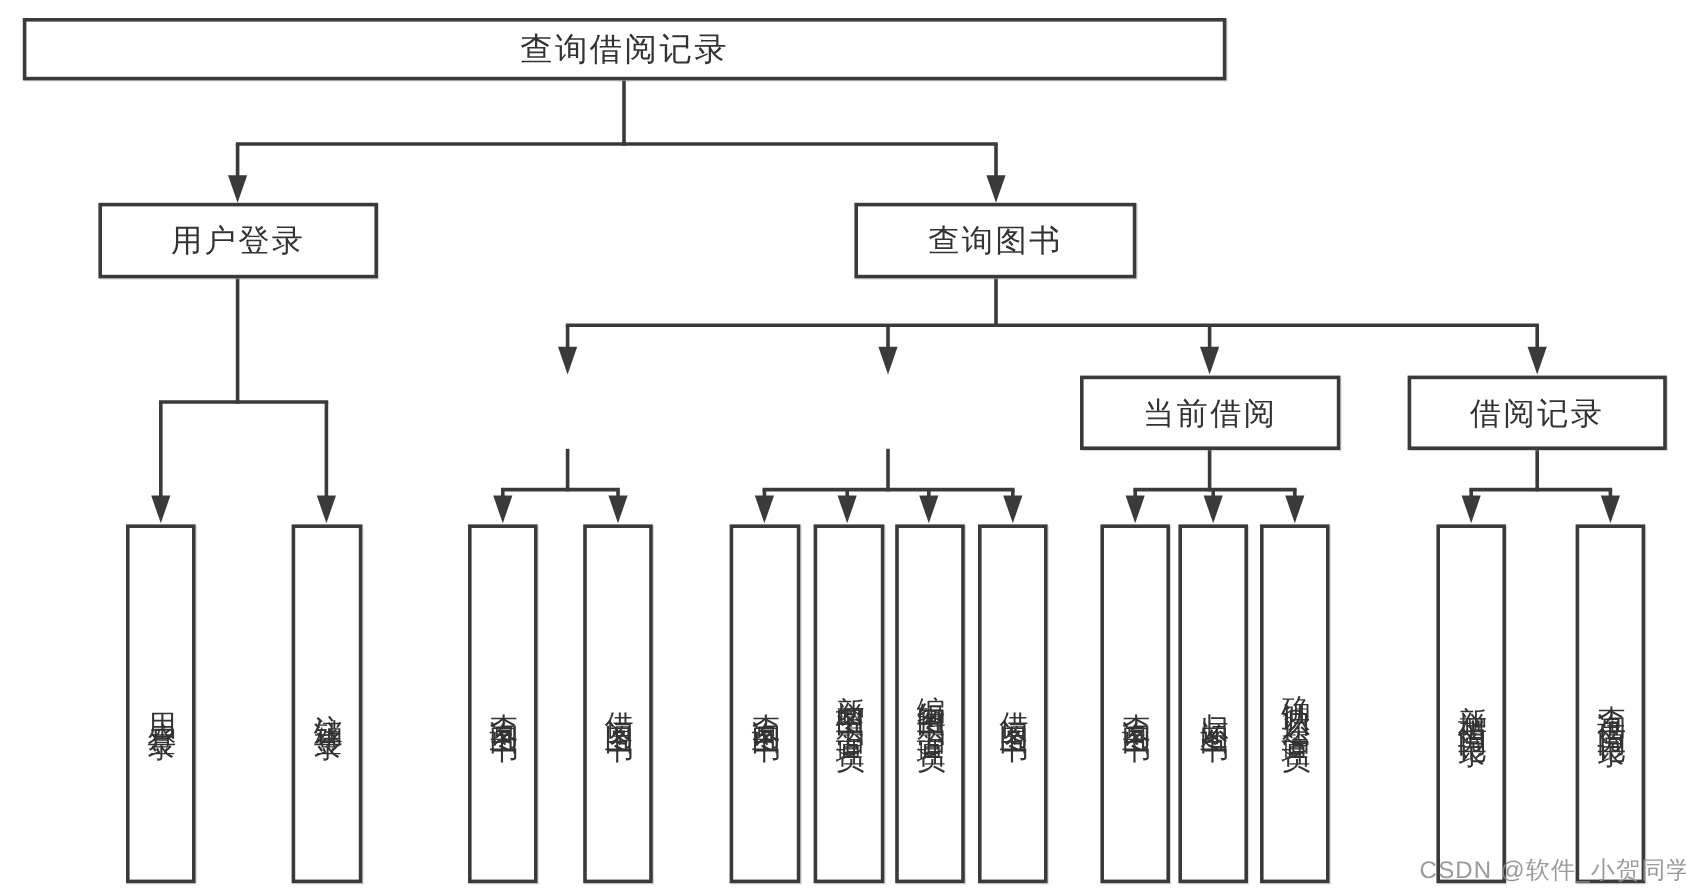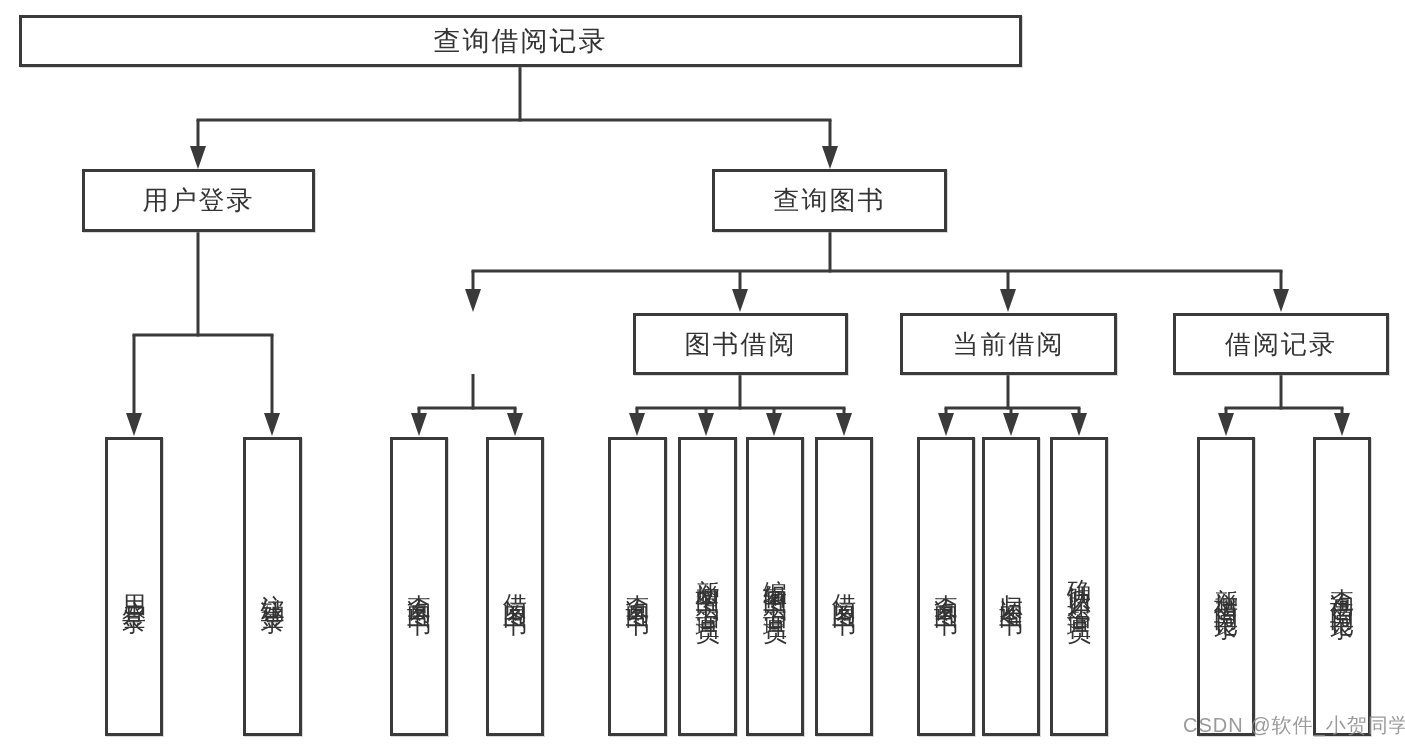--- a/index.html
+++ b/index.html
@@ -150,23 +150,20 @@
     <span class="lbl">查询借阅记录</span>
   </div>
 
   <div class="node" style="left:82px; top:169px; width:233px; height:63px">
     <span class="lbl">用户登录</span>
   </div>
   <div class="node" style="left:712px; top:169px; width:235px; height:63px">
     <span class="lbl">查询图书</span>
   </div>
 
-  <div class="node" style="left:633px; top:313px; width:215px; height:62px">
-    <span class="lbl">图书借阅</span>
-  </div>
   <div class="node" style="left:900px; top:313px; width:217px; height:62px">
     <span class="lbl">当前借阅</span>
   </div>
   <div class="node" style="left:1173px; top:313px; width:216px; height:62px">
     <span class="lbl">借阅记录</span>
   </div>
 
   <div class="node v" style="left:105px; top:437px; width:58px; height:299px">
     <span class="lbl">用户登录</span>
   </div>

